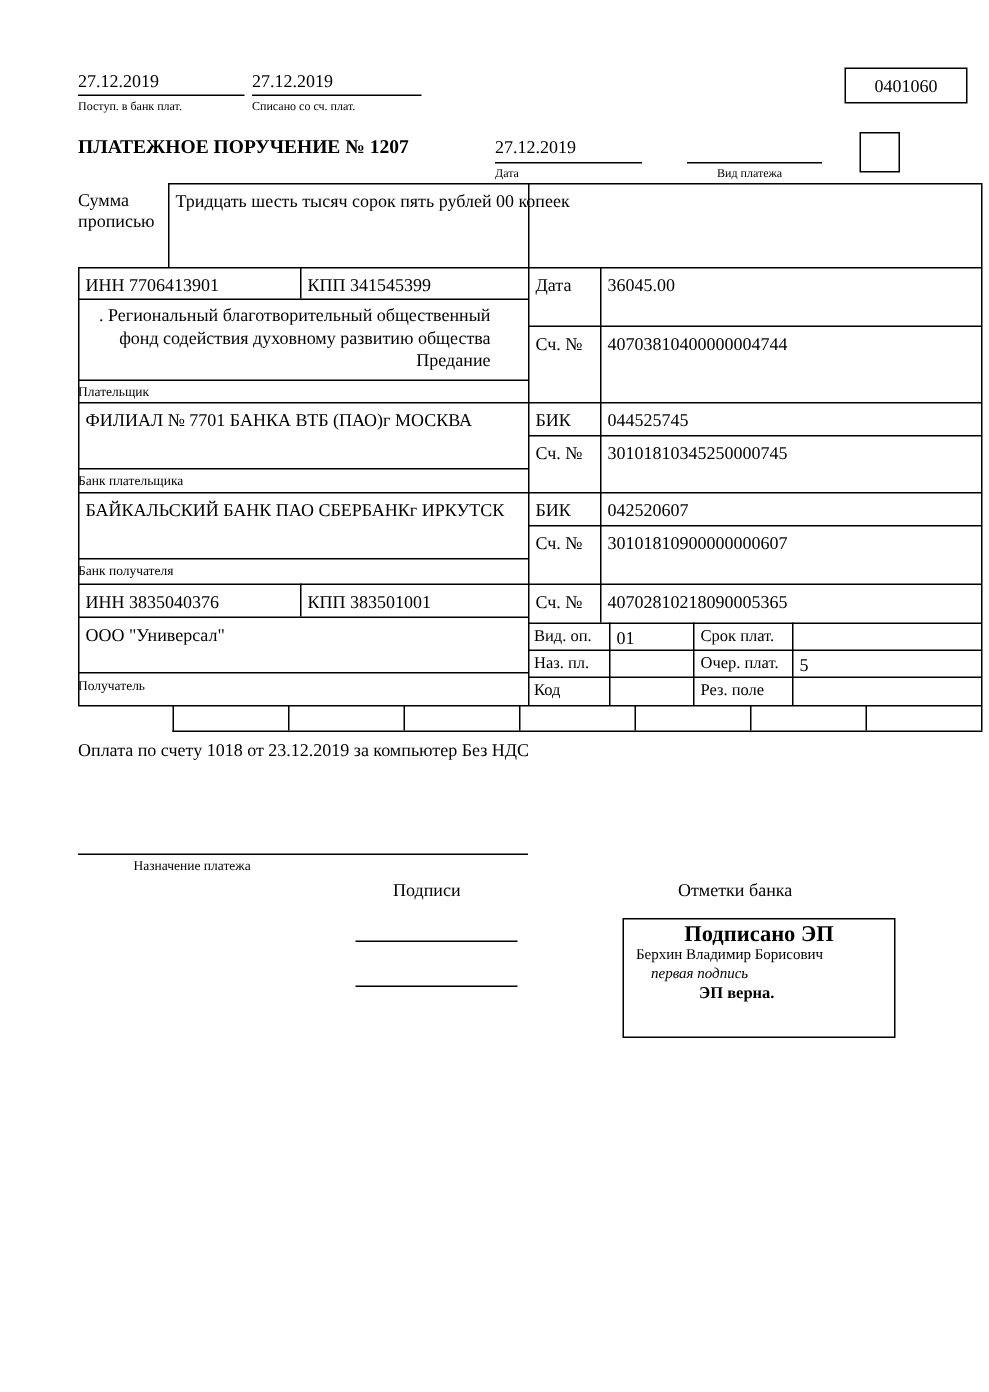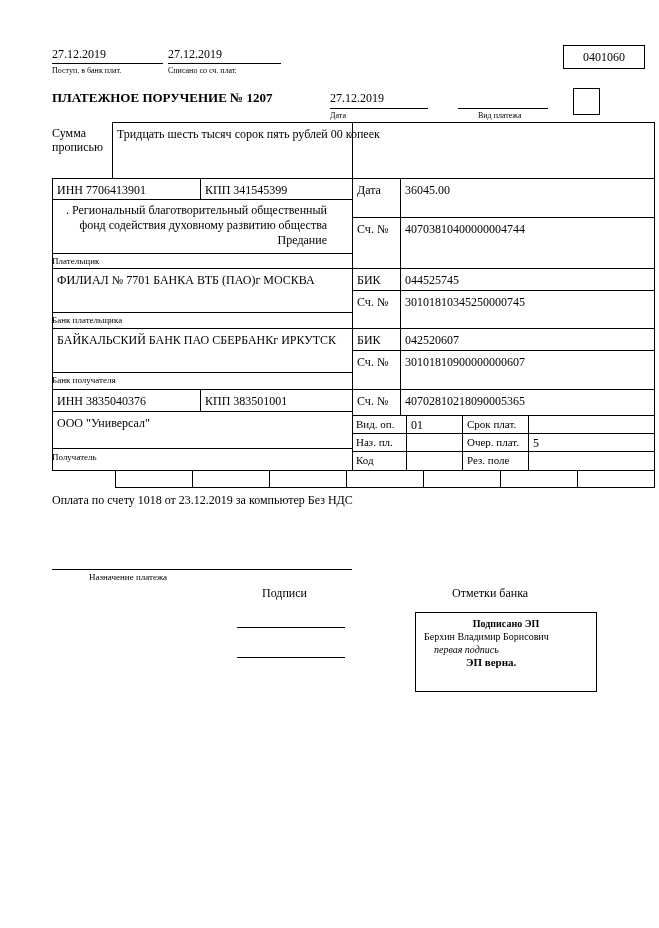--- a/index.html
+++ b/index.html
@@ -23,21 +23,21 @@
   .strip-cell { flex:1; border-right:1px solid #000; }
   .stamp {
     position:absolute; left:52px; top:583px; width:180px; height:136px;
     border:1px solid #2323cd; color:#2323cd; padding:4px 5px; font-size:10px;
   }
   .stamp-line { height:13px; line-height:13px; white-space:nowrap; }
   .ep-box {
     position:absolute; left:415px; top:612px; width:182px; height:80px;
     border:1px solid #000; padding:4px 8px; font-size:10px; line-height:13px;
   }
-  .ep-title { font-weight:bold; font-size:10px; text-align:center; }
+  .ep-title { font-weight:bold; font-size:15px; text-align:center; }
   .ep-kind  { font-style:italic; margin-left:10px; }
   .ep-valid { font-weight:bold; font-size:11px; margin-left:42px; }
 </style>
 </head>
 <body>
 
 <div class="page">
 
   <div class="t" style="left:52px; top:47px;">27.12.2019</div>
   <div class="hl" style="left:52px; top:63px; width:111px;"></div>

